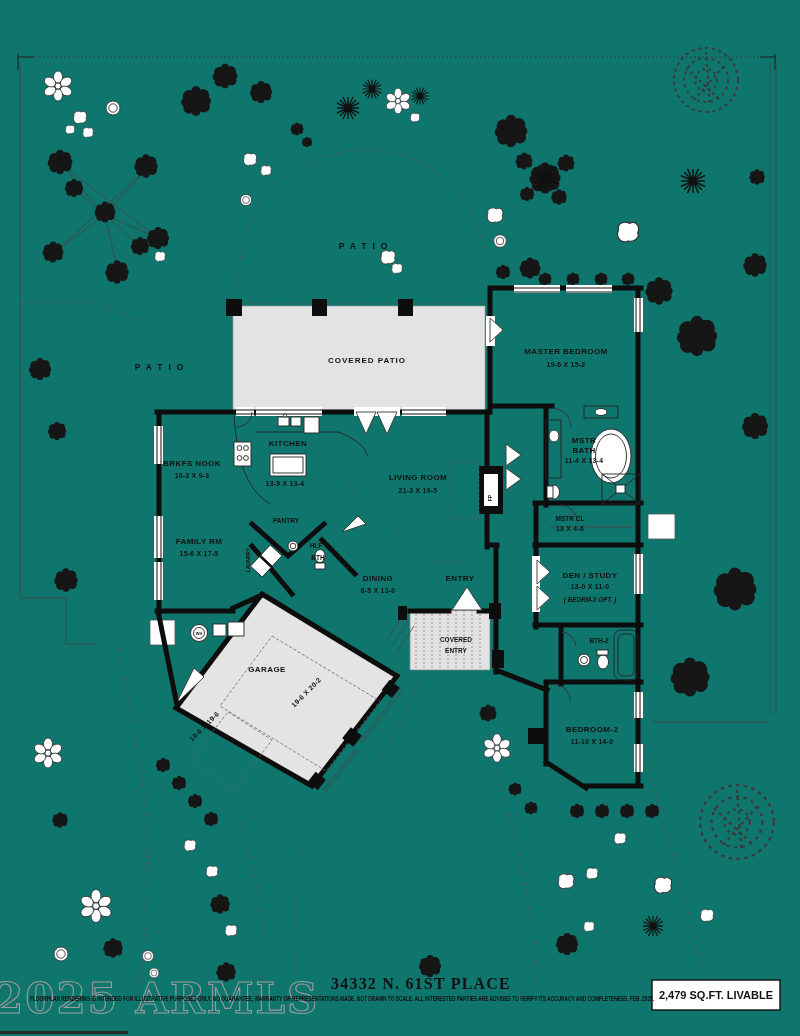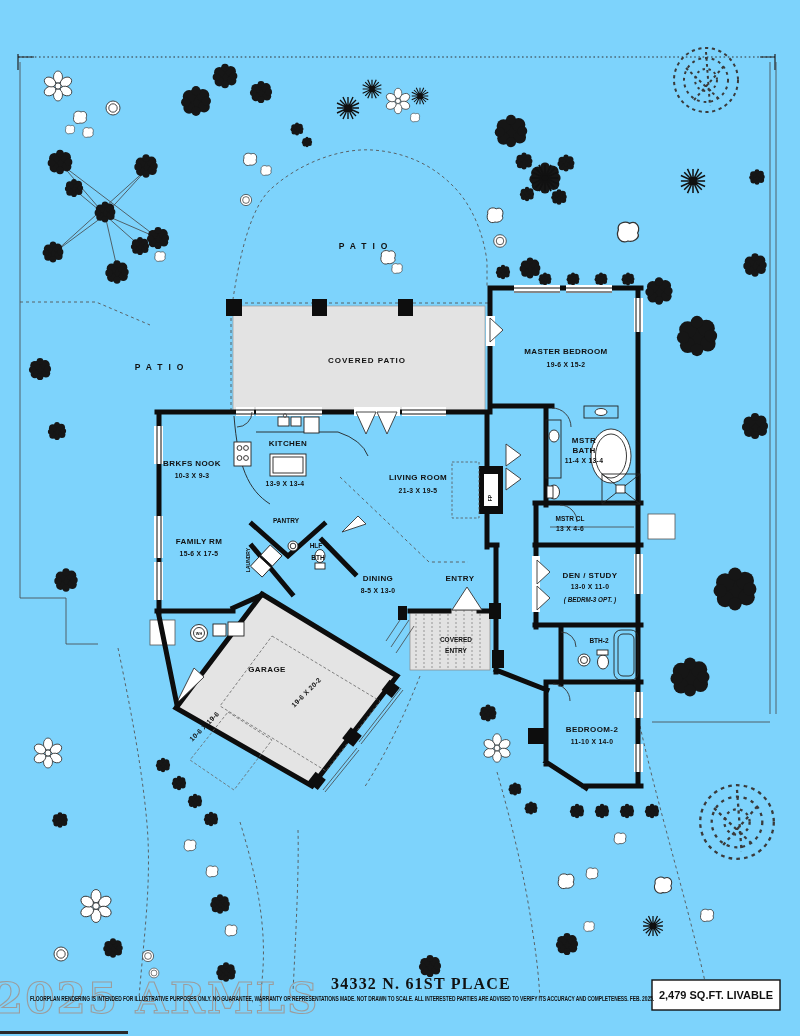--- a/index.html
+++ b/index.html
@@ -1,16 +1,16 @@
 <!DOCTYPE html>
 <html><head>
 <meta charset="utf-8">
 <style>
   html,body{margin:0;padding:0;background:#fff;}
-  #page{position:relative;width:800px;height:1036px;background:#7dd3fc;overflow:hidden;
+  #page{position:relative;width:800px;height:1036px;background:#0f766e;overflow:hidden;
         font-family:"Liberation Sans",sans-serif;}
   svg{position:absolute;left:0;top:0;}
   text{fill:#111;}
   .rname{font:bold 8px "Liberation Sans",sans-serif;letter-spacing:.4px;text-anchor:middle;}
   .rdim{font:bold 6.8px "Liberation Sans",sans-serif;letter-spacing:.3px;text-anchor:middle;}
   .rsmall{font:bold 6.5px "Liberation Sans",sans-serif;text-anchor:middle;}
   .patioLbl{font:bold 8.5px "Liberation Sans",sans-serif;letter-spacing:6px;text-anchor:middle;}
   .cpLbl{font:bold 8px "Liberation Sans",sans-serif;letter-spacing:1px;text-anchor:middle;}
   .note{font:italic bold 6.3px "Liberation Sans",sans-serif;text-anchor:middle;}
   .tiny{font:bold 5px "Liberation Sans",sans-serif;text-anchor:middle;}

